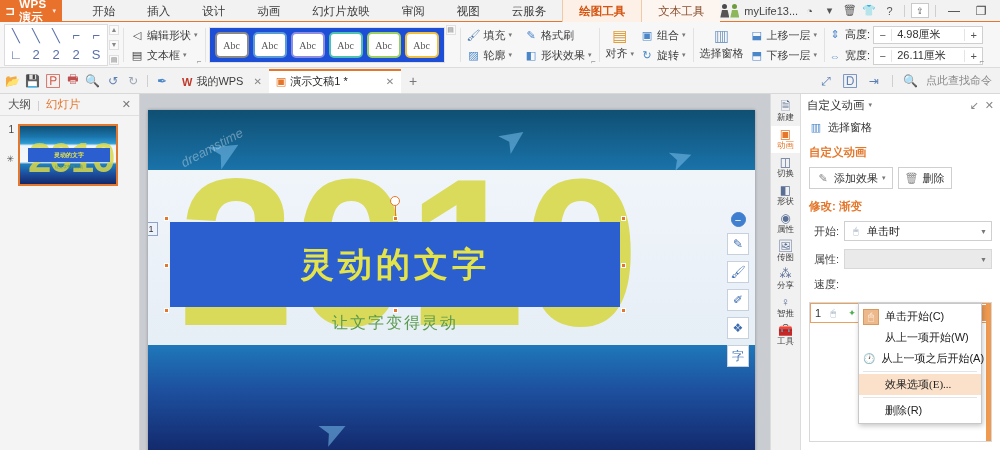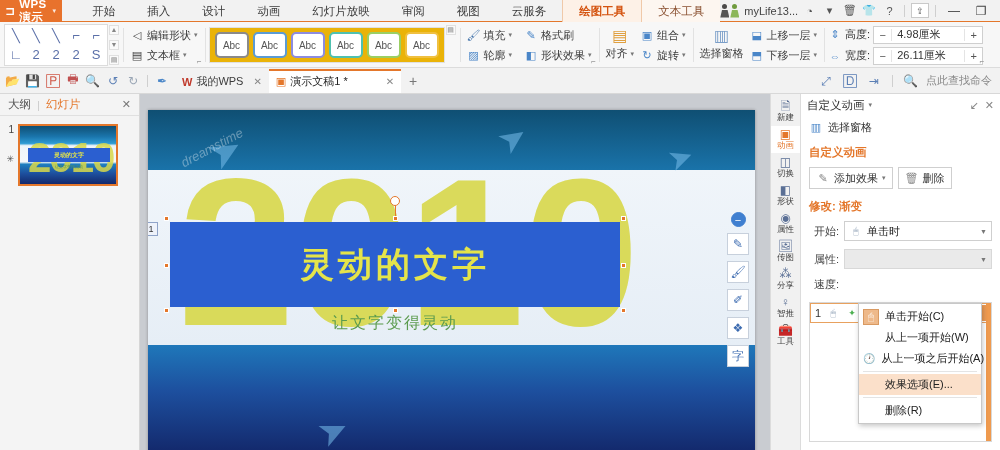--- a/index.html
+++ b/index.html
@@ -65,21 +65,21 @@
     display: grid; grid-template-columns: repeat(5, 20px); grid-template-rows: 19px 19px;
     border: 1px solid #dcdcdc; background: #fff; padding: 1px; gap: 0;
   }
   .shape-cell { display: flex; align-items: center; justify-content: center; color: #5a6fa8; font-size: 13px; }
   .gal-scroll { display: flex; flex-direction: column; justify-content: space-between; height: 40px; margin-left: 1px; }
   .gal-scroll span { font-size: 7px; color: #888; line-height: 8px; width: 10px; text-align: center; border: 1px solid #e0e0e0; background: #fafafa; }
   .rcol { display: flex; flex-direction: column; justify-content: center; gap: 3px; }
   .ritem { display: flex; align-items: center; gap: 3px; font-size: 11px; color: #3c3c3c; padding: 1px 3px; white-space: nowrap; }
   .ricon { width: 14px; height: 14px; display: inline-flex; align-items: center; justify-content: center; font-size: 11px; }
   .caret-s { font-size: 7px; color: #777; }
-  .styles-gallery { display: flex; gap: 4px; background: #eab308; border: 1px solid #e0e0e0; padding: 4px 5px; }
+  .styles-gallery { display: flex; gap: 4px; background: #1d4ed8; border: 1px solid #e0e0e0; padding: 4px 5px; font-family: Liberation Serif, serif; }
   .abc {
     width: 34px; height: 26px; border-radius: 5px; border: 2px solid #8a8a8a;
     display: flex; align-items: center; justify-content: center;
     font-size: 10px; color: #555; background: #fff;
   }
   .spin-row { display: flex; align-items: center; gap: 3px; font-size: 11px; }
   .spin {
     display: flex; align-items: center; border: 1px solid #cfcfcf; background: #fff; height: 18px;
   }
   .spin .mn, .spin .pl { width: 18px; text-align: center; color: #555; font-size: 11px; border-right:1px solid #e4e4e4; }
@@ -193,21 +193,21 @@
   .ap-li .num { color: #333; }
   .ap-li .drop { margin-left: auto; width: 15px; height: 16px; background: #ec9b55; color: #fff; display: flex; align-items: center; justify-content: center; font-size: 7px; }
 
   
   .ctxmenu {
     position: absolute; left: 858px; top: 303px; width: 124px;
     background: #fff; border: 1px solid #c8c8c8; box-shadow: 1px 2px 5px rgba(0,0,0,.22);
     padding: 2px 0; z-index: 50;
   }
   .ctx-item { display: flex; align-items: center; gap: 6px; height: 21px; padding: 0 8px 0 4px; font-size: 11px; color: #222; white-space: nowrap; }
-  .ctx-item.hl { background: #fbe0ca; }
+  .ctx-item.hl { background: #fbe0ca; font-family: Liberation Serif, serif; }
   .ctx-ico { width: 16px; height: 16px; display: flex; align-items: center; justify-content: center; font-size: 10px; }
   .ctx-ico.sel-ico { background: #eeb98a; border: 1px solid #d99a62; color: #fff; }
   .ctx-sep { height: 1px; background: #e4e4e4; margin: 2px 4px; }
   .scroll-strip { position: absolute; right: 0; top: 0; bottom: 0; width: 5px; background: #ef9a4e; }
 </style>
 </head>
 <body>
 
 <div id="app">
 

